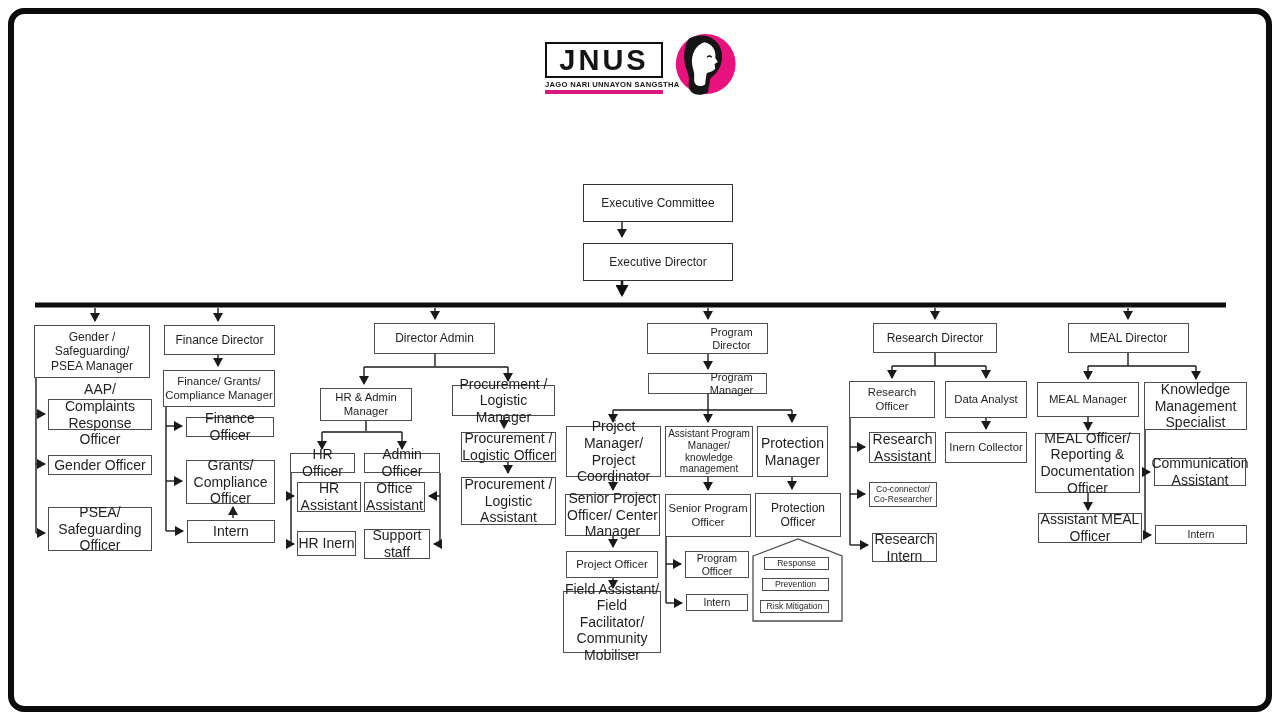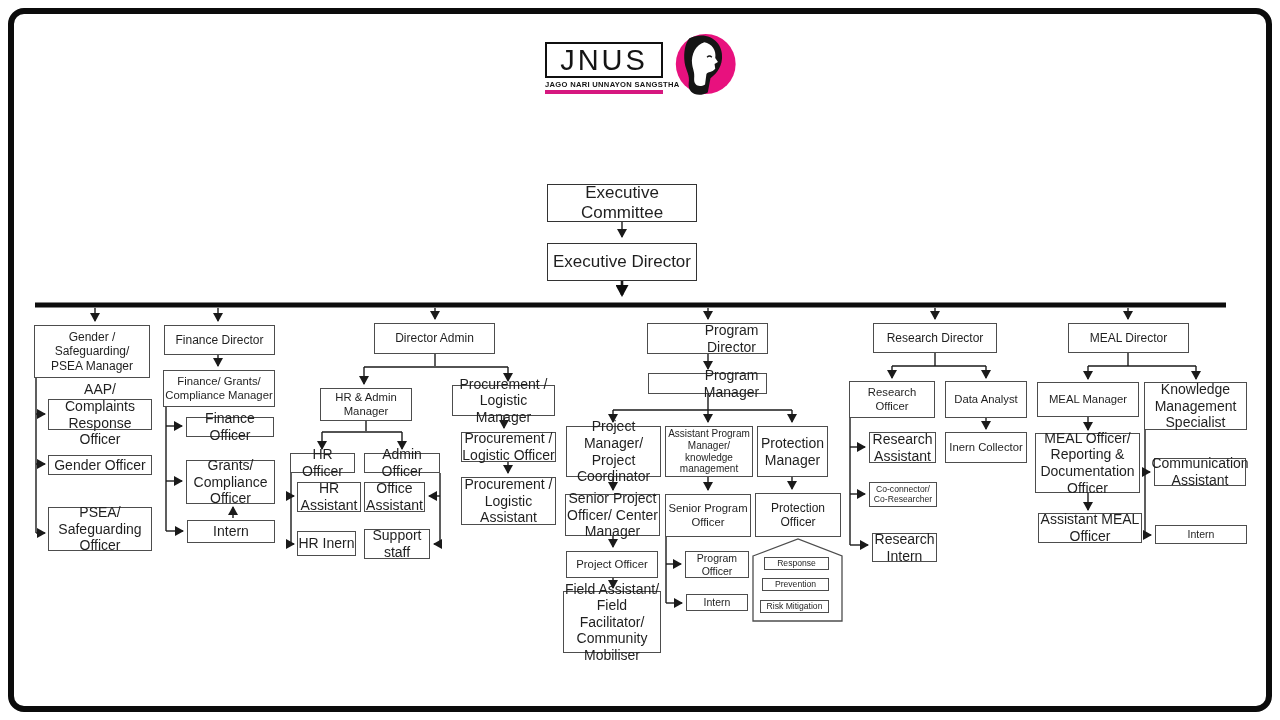--- a/index.html
+++ b/index.html
@@ -3,32 +3,32 @@
 <meta charset="utf-8">
 <style>
   html,body{margin:0;padding:0;background:#ffffff;}
   .canvas{position:relative;width:1280px;height:720px;background:#ffffff;overflow:hidden;
           font-family:"Liberation Sans", sans-serif;color:#1f1f1f;}
   .frame{position:absolute;inset:8px;border:6px solid #0b0b0b;border-radius:16px;pointer-events:none;}
   .wires{position:absolute;left:0;top:0;width:1280px;height:720px;}
   .node{position:absolute;background:#ffffff;border:1.4px solid #4d4d4d;box-sizing:border-box;
         display:flex;align-items:center;justify-content:center;text-align:center;
         white-space:pre-line;line-height:1.18;font-size:14px;}
-  .fs14{font-size:17px;}
-  .fs125{font-size:14px;padding-left:48px;}
+  .fs14{font-size:12px;margin-left:36px;}
+  .fs125{font-size:11px;padding-left:48px;}
   .fs12{font-size:12px;}
   .fs115{font-size:11.3px;}
   .fs105{font-size:10.5px;}
   .fs10{font-size:10px;}
   .fs85{font-size:8.6px;line-height:1.05;}
   .dark{border-color:#333333;}
   
   .logoBox{position:absolute;left:545px;top:42px;width:118px;height:36px;border:2.5px solid #101010;
            box-sizing:border-box;display:flex;align-items:center;justify-content:center;
-           font-weight:400;font-size:29px;letter-spacing:3px;color:#141414;}
+           font-weight:700;font-size:29px;letter-spacing:3px;color:#141414;}
   .logoTag{position:absolute;left:545px;top:80px;width:118px;text-align:center;font-weight:bold;
            font-size:7.6px;letter-spacing:0.3px;color:#141414;white-space:nowrap;}
   .logoBar{position:absolute;left:545px;top:90px;width:118px;height:4px;}
   .logoFace{position:absolute;left:668px;top:30px;width:70px;height:68px;}
   .pageTitle{position:absolute;left:500px;top:110px;width:275px;text-align:center;
              font-weight:bold;font-size:21px;}
 </style>
 </head>
 <body>
 

